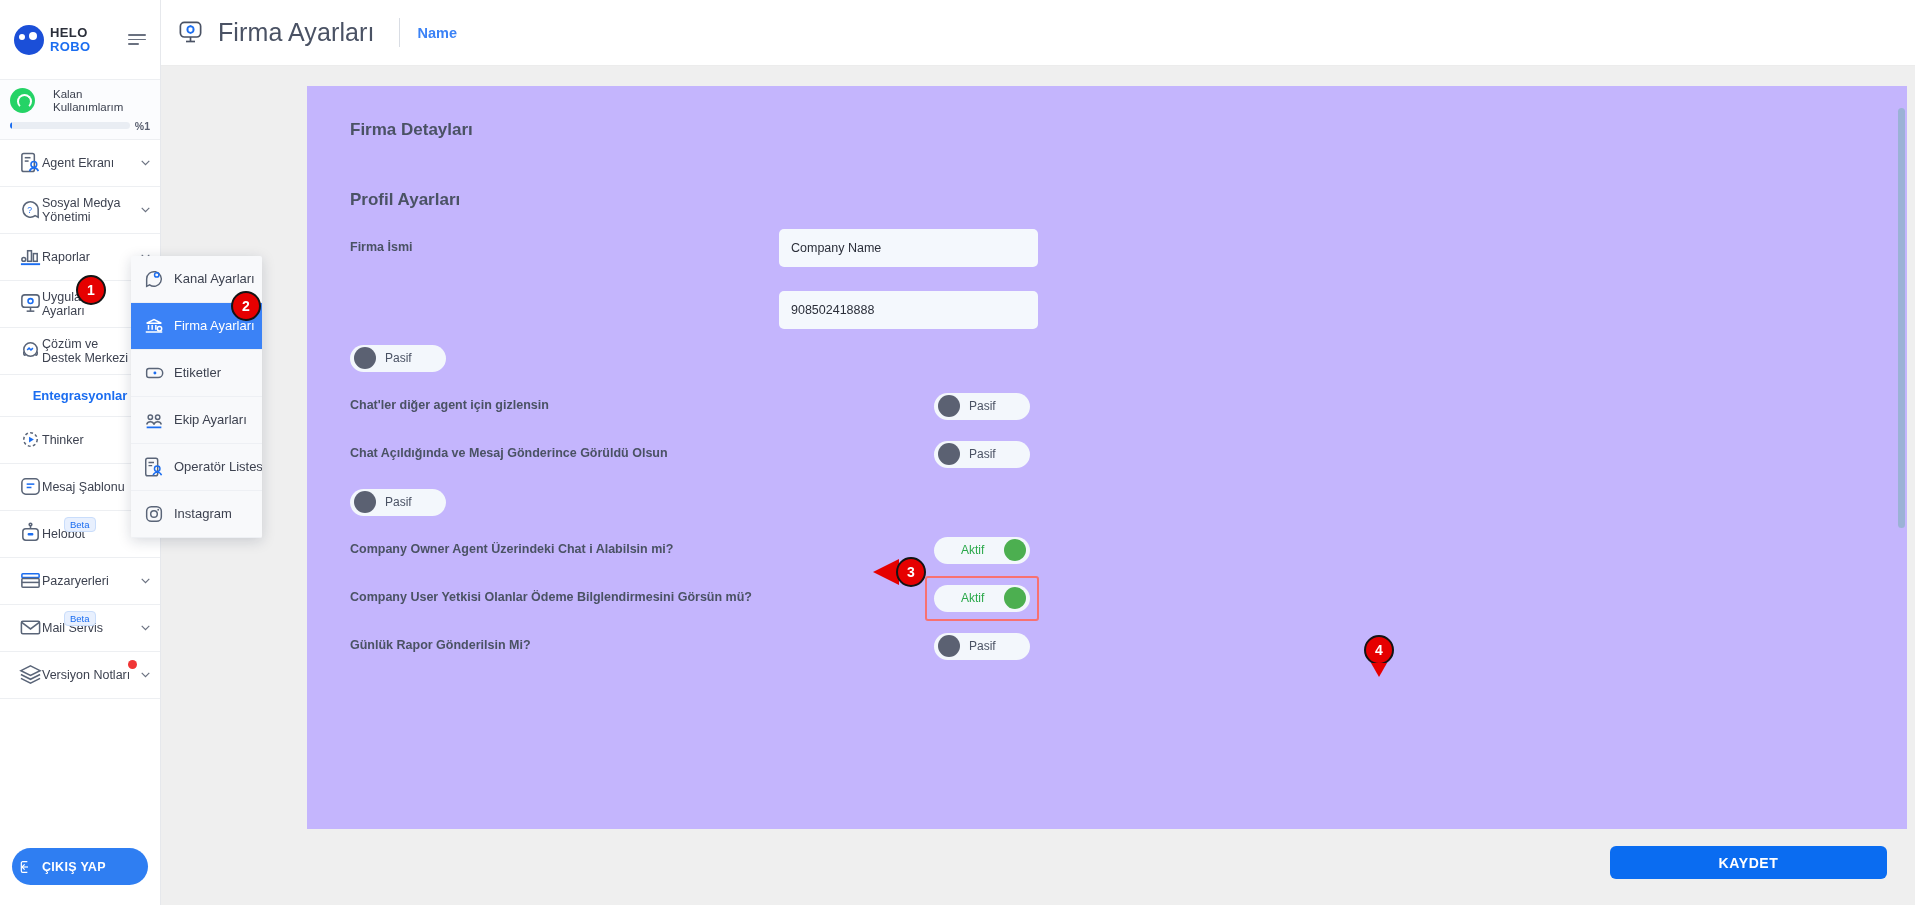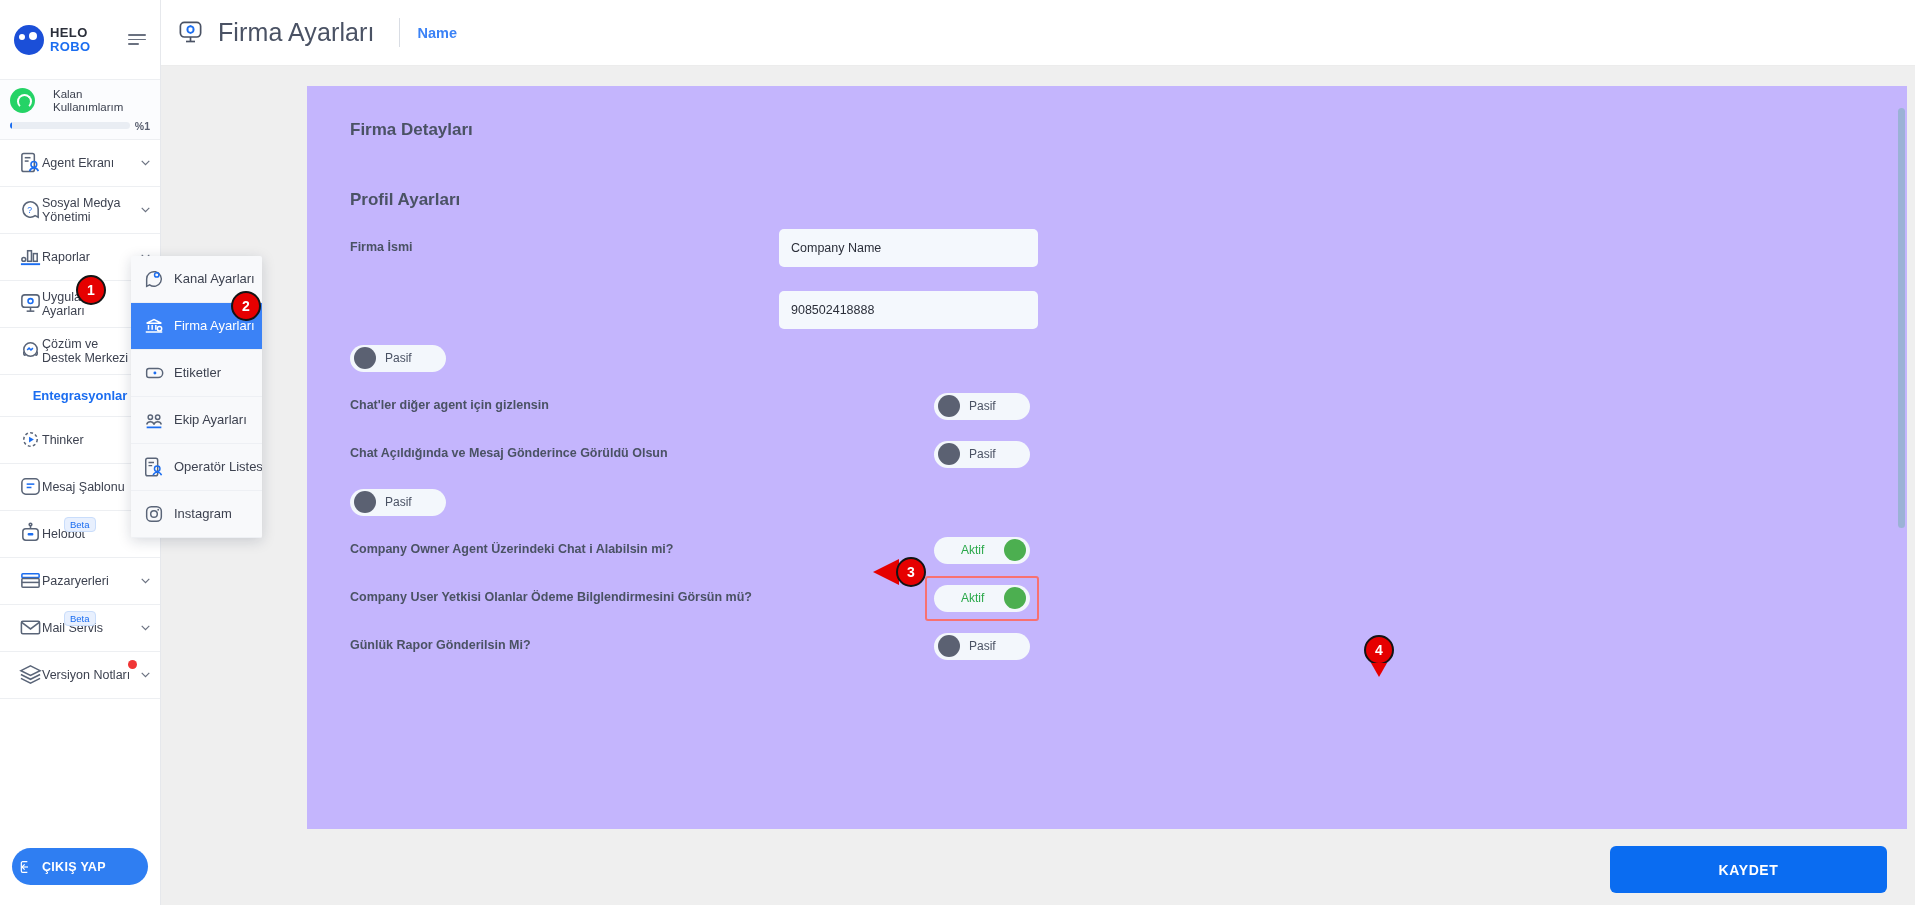--- a/index.html
+++ b/index.html
@@ -216,21 +216,21 @@
     pointer-events: none;
   }
 
   
   .footer-bar {
     position: absolute; left: 0; right: 0; bottom: 0; height: 76px;
     background: #efefef;
   }
   .save-btn {
     position: absolute; right: 28px; top: 17px;
-    width: 277px; height: 47px; border-radius: 6px;
+    width: 277px; height: 33px; border-radius: 6px;
     background: #0a6cf1; color: #fff; border: none;
     font-size: 14px; font-weight: bold; letter-spacing: .6px; cursor: pointer;
     font-family: "Liberation Sans", sans-serif;
   }
 
   
   .vscroll {
     position: absolute; right: 2px; top: 22px;
     width: 7px; height: 570px;
     background: transparent;

